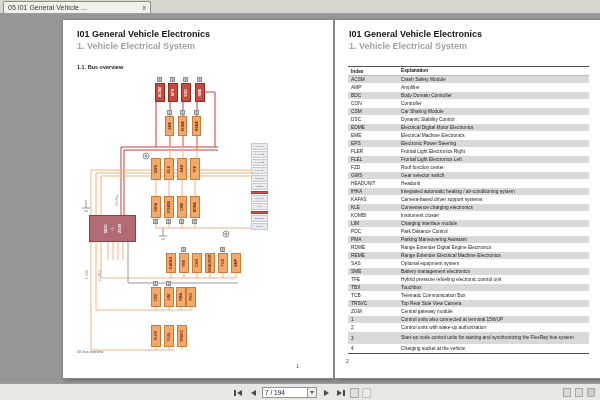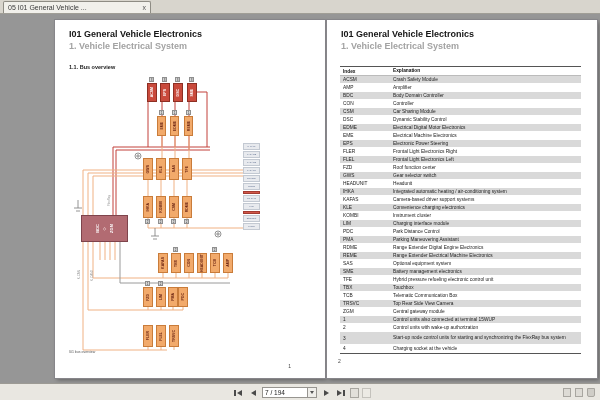--- a/index.html
+++ b/index.html
@@ -6,21 +6,21 @@
   body{width:600px;height:400px;overflow:hidden;font-family:"Liberation Sans",sans-serif;background:#969696;position:relative;}
   .app{position:absolute;inset:0;}
   
   .tabbar{position:absolute;left:0;top:0;width:600px;height:13px;background:#d8d5cd;border-bottom:1px solid #a09e96;}
   .tab{position:absolute;left:3px;top:1px;width:148px;height:12px;background:#f1f0eb;border:1px solid #8e8c84;border-bottom:none;border-radius:2px 2px 0 0;font-size:7px;color:#3a3a3a;display:flex;align-items:center;padding:0 4px;box-sizing:border-box;}
   .tab .ttl{flex:1;white-space:nowrap;overflow:hidden;}
   .tabclose{color:#555;font-size:7px;margin-left:3px;line-height:7px;}
   .viewer{position:absolute;left:0;top:14px;width:600px;height:369px;background:#969696;}
   .statusbar{position:absolute;left:0;top:383px;width:600px;height:17px;background:#e9e7e1;border-top:1px solid #9c9a94;}
   
-  .page{position:absolute;top:6px;width:270px;height:358px;background:#fff;box-shadow:0 0 0 1px #87868a,2px 2px 4px rgba(0,0,0,.35);}
+  .page{position:absolute;top:6px;width:270px;height:358px;background:#fff;box-shadow:0 0 0 1px #87868a,2px 2px 4px rgba(0,0,0,.35);margin-left:8px;}
   .page-left{left:55px;}
   .page-right{left:327px;}
   .ptitle{position:absolute;left:14px;top:9px;font-size:9px;font-weight:bold;color:#161616;white-space:nowrap;}
   .psub{position:absolute;left:14px;top:21px;font-size:9px;font-weight:bold;color:#a3a3a3;white-space:nowrap;}
   .psection{position:absolute;left:14px;top:44px;font-size:5.5px;font-weight:bold;color:#222;}
   .pnum{position:absolute;font-size:5px;color:#444;}
   .pnum-left{right:34px;bottom:9px;}
   .pnum-right{left:11px;bottom:14px;}
   .pcaption{position:absolute;left:14px;top:330px;font-size:3.5px;color:#555;}
   

